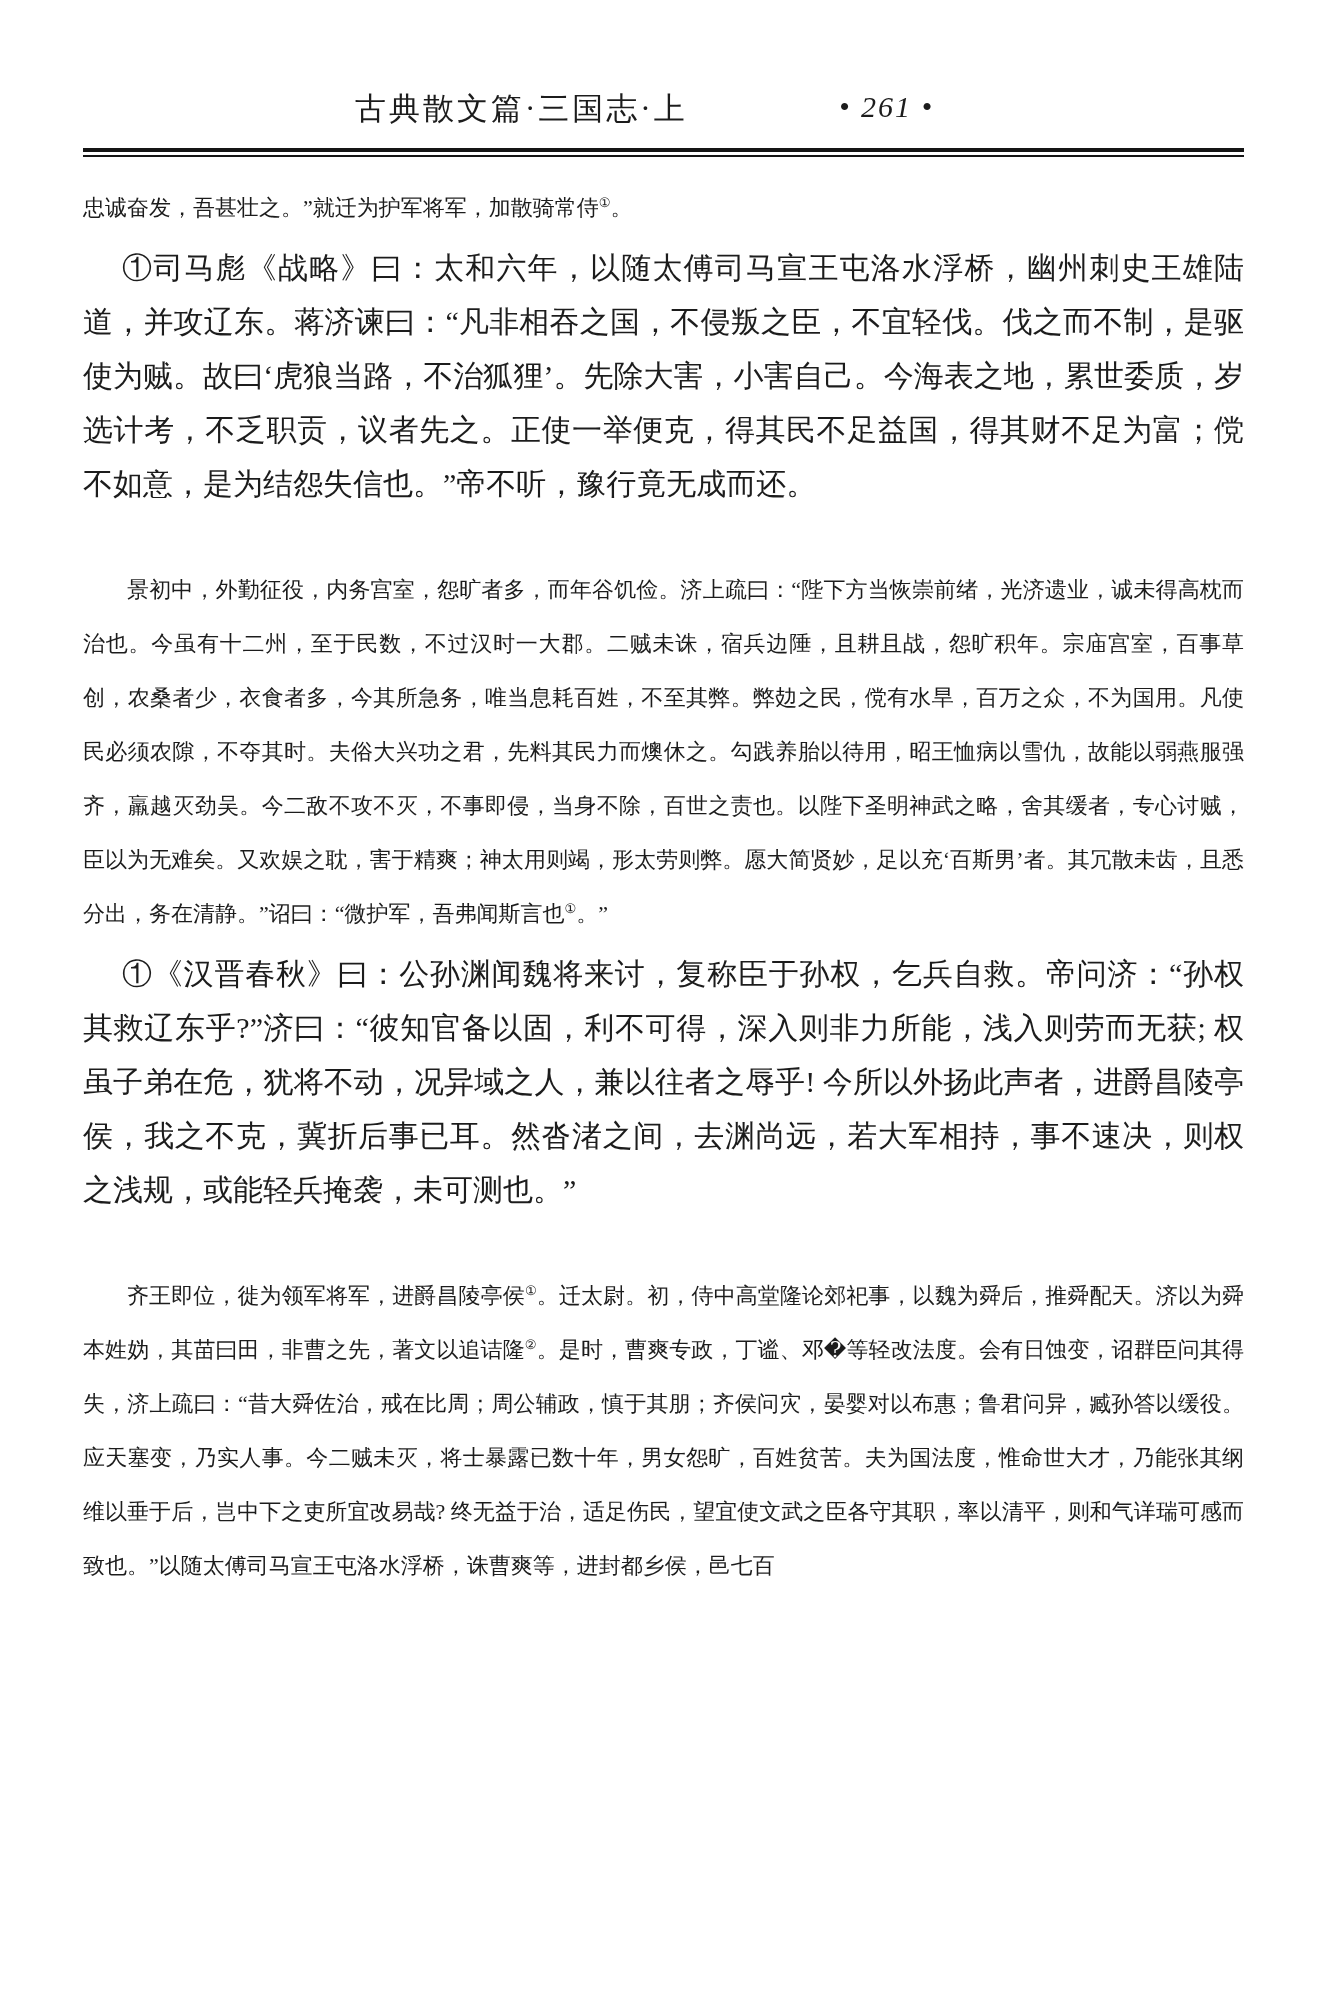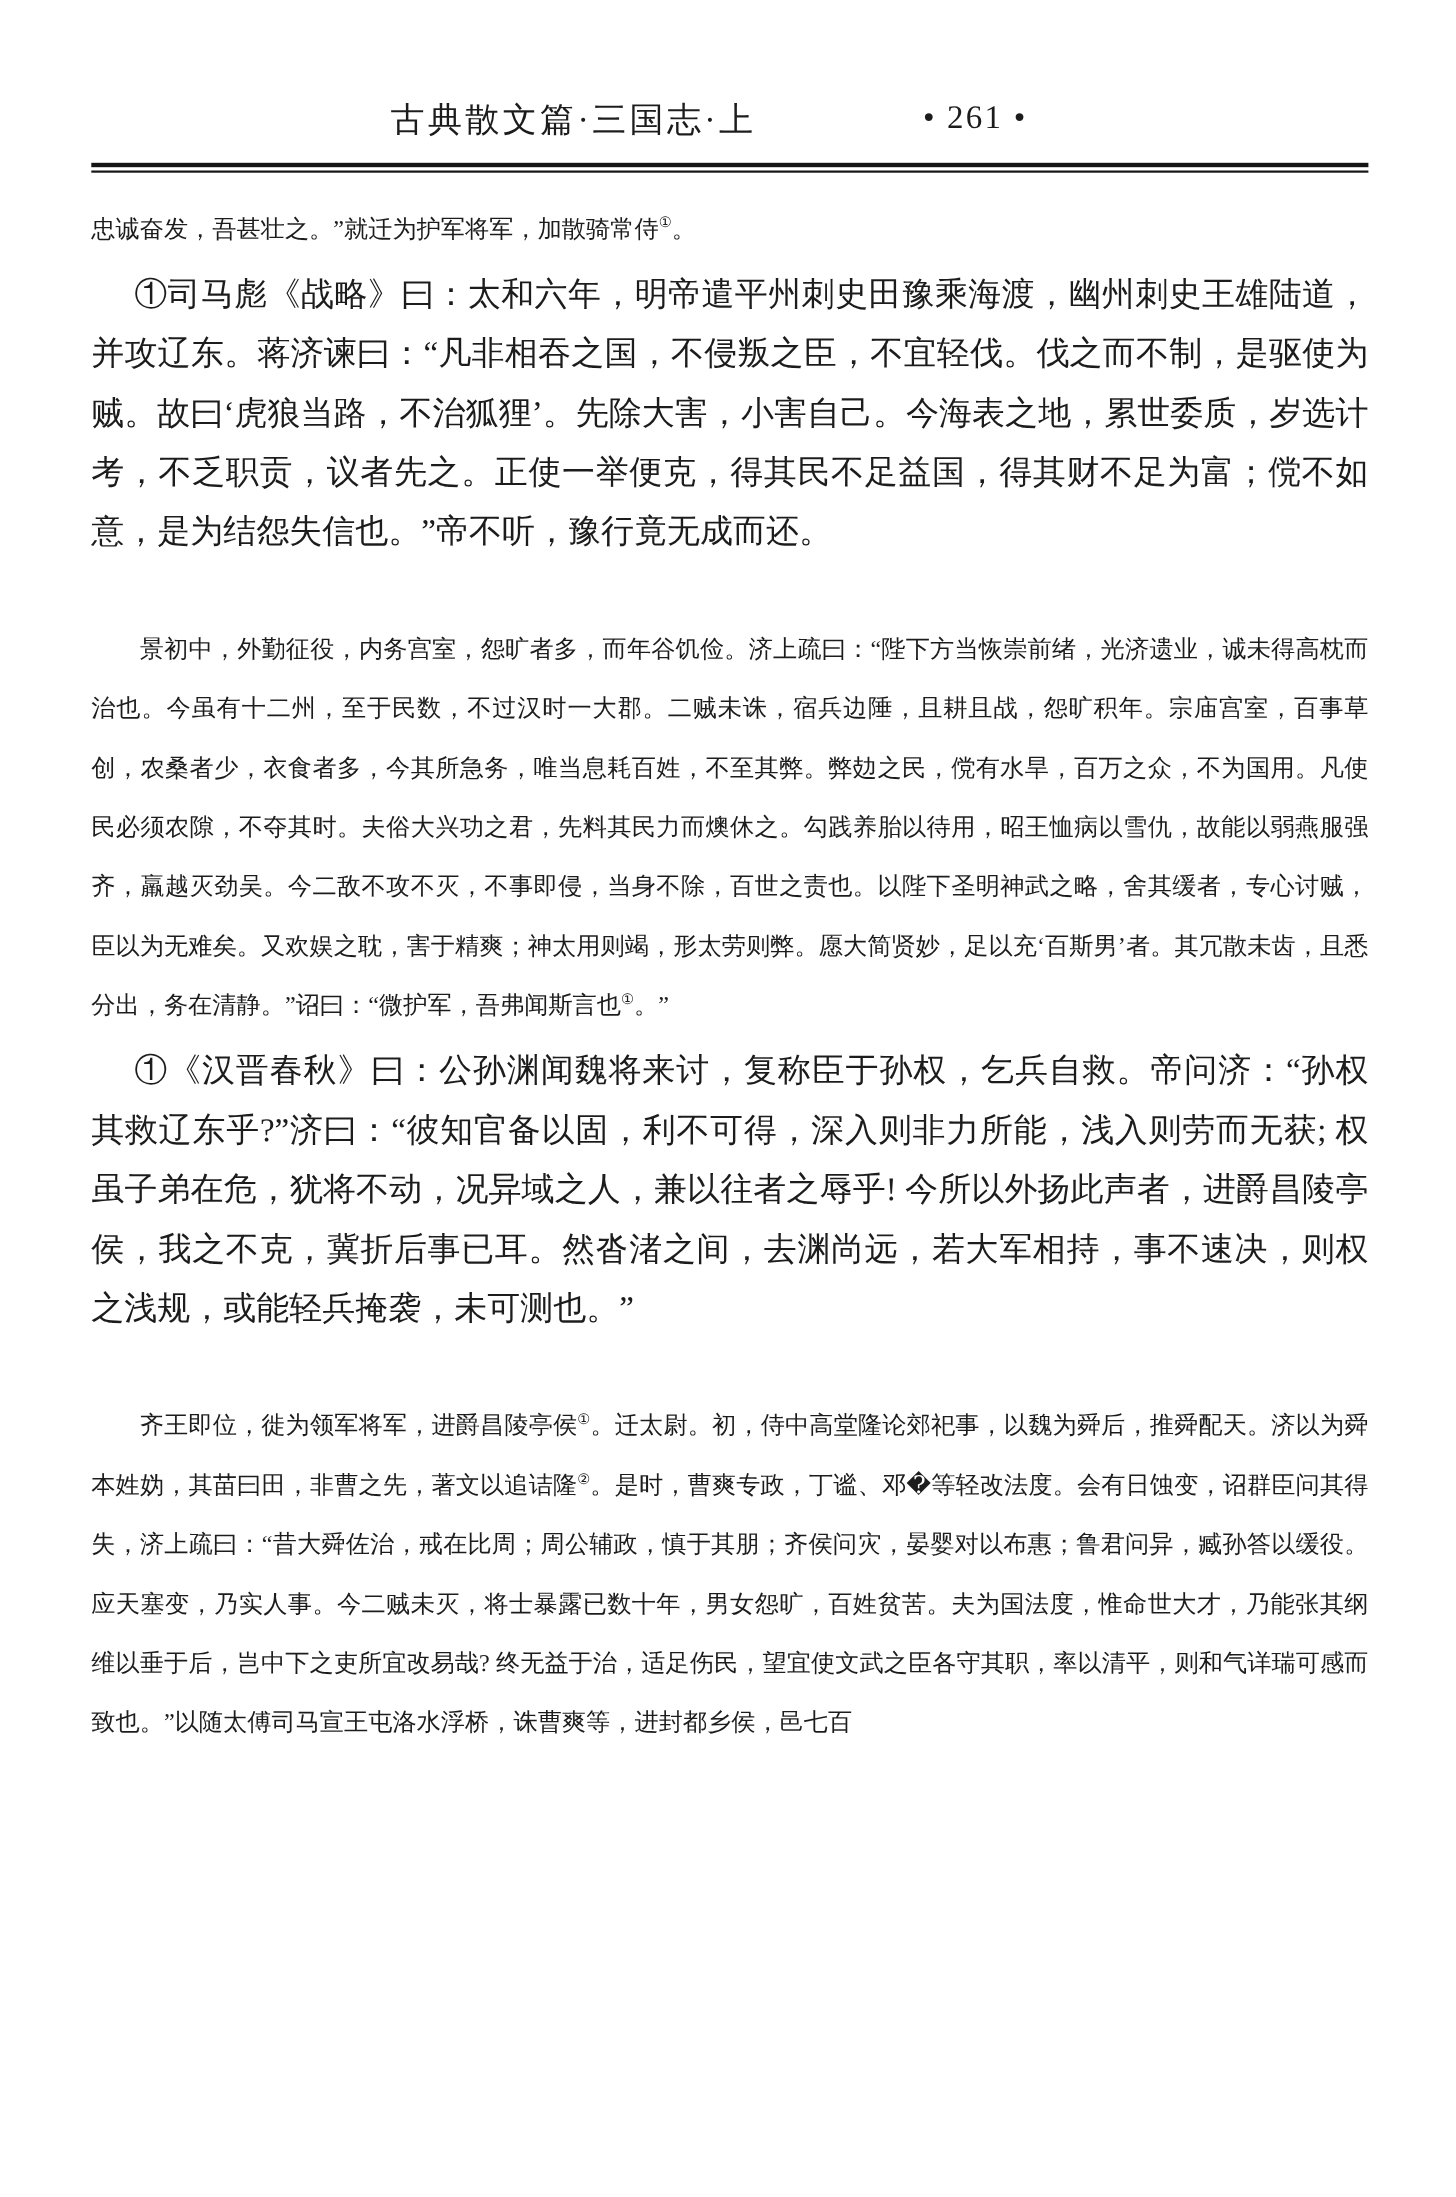--- a/index.html
+++ b/index.html
@@ -34,20 +34,21 @@
     letter-spacing: 3px;
     white-space: nowrap;
   }
   .header-page {
     position: absolute;
     left: 756px;
     top: 2px;
     font-size: 30px;
     letter-spacing: 2px;
     white-space: nowrap;
+    font-style: italic;
   }
   .header-rule {
     margin-top: 12px;
     height: 3px;
     border-top: 4px solid #151515;
     border-bottom: 2px solid #151515;
   }
   
   .main-text {
     margin: 0;
@@ -90,21 +91,21 @@
       <span class="header-title">古典散文篇·三国志·上</span>
       <span class="header-page">• 261 •</span>
     </div>
     <div class="header-rule"></div>
   </header>
 
   <main>
 
     <p class="main-text first"><span>忠诚奋发，吾甚壮之。”就迁为护军将军，加散骑常侍</span><sup class="note-ref">①</sup><span>。</span></p>
 
-    <p class="note-text"><span>①司马彪《战略》曰：太和六年，明帝遣平州刺史田豫乘海渡，幽州刺史王雄陆道，并攻辽东。蒋济谏曰：“凡非相吞之国，不侵叛之臣，不宜轻伐。伐之而不制，是驱使为贼。故曰‘虎狼当路，不治狐狸’。先除大害，小害自己。今海表之地，累世委质，岁选计考，不乏职贡，议者先之。正使一举便克，得其民不足益国，得其财不足为富；傥不如意，是为结怨失信也。”帝不听，豫行竟无成而还。</span></p>
+    <p class="note-text"><span>①司马彪《战略》曰：太和六年，以随太傅司马宣王屯洛水浮桥，幽州刺史王雄陆道，并攻辽东。蒋济谏曰：“凡非相吞之国，不侵叛之臣，不宜轻伐。伐之而不制，是驱使为贼。故曰‘虎狼当路，不治狐狸’。先除大害，小害自己。今海表之地，累世委质，岁选计考，不乏职贡，议者先之。正使一举便克，得其民不足益国，得其财不足为富；傥不如意，是为结怨失信也。”帝不听，豫行竟无成而还。</span></p>
 
     <p class="main-text indent"><span>景初中，外勤征役，内务宫室，怨旷者多，而年谷饥俭。济上疏曰：“陛下方当恢崇前绪，光济遗业，诚未得高枕而治也。今虽有十二州，至于民数，不过汉时一大郡。二贼未诛，宿兵边陲，且耕且战，怨旷积年。宗庙宫室，百事草创，农桑者少，衣食者多，今其所急务，唯当息耗百姓，不至其弊。弊攰之民，傥有水旱，百万之众，不为国用。凡使民必须农隙，不夺其时。夫俗大兴功之君，先料其民力而燠休之。勾践养胎以待用，昭王恤病以雪仇，故能以弱燕服强齐，羸越灭劲吴。今二敌不攻不灭，不事即侵，当身不除，百世之责也。以陛下圣明神武之略，舍其缓者，专心讨贼，臣以为无难矣。又欢娱之耽，害于精爽；神太用则竭，形太劳则弊。愿大简贤妙，足以充‘百斯男’者。其冗散未齿，且悉分出，务在清静。”诏曰：“微护军，吾弗闻斯言也</span><sup class="note-ref">①</sup><span>。”</span></p>
 
     <p class="note-text"><span>①《汉晋春秋》曰：公孙渊闻魏将来讨，复称臣于孙权，乞兵自救。帝问济：“孙权其救辽东乎?”济曰：“彼知官备以固，利不可得，深入则非力所能，浅入则劳而无获; 权虽子弟在危，犹将不动，况异域之人，兼以往者之辱乎! 今所以外扬此声者，进爵昌陵亭侯，我之不克，冀折后事已耳。然沓渚之间，去渊尚远，若大军相持，事不速决，则权之浅规，或能轻兵掩袭，未可测也。”</span></p>
 
     <p class="main-text indent"><span>齐王即位，徙为领军将军，进爵昌陵亭侯</span><sup class="note-ref">①</sup><span>。迁太尉。初，侍中高堂隆论郊祀事，以魏为舜后，推舜配天。济以为舜本姓妫，其苗曰田，非曹之先，著文以追诘隆</span><sup class="note-ref">②</sup><span>。是时，曹爽专政，丁谧、邓�等轻改法度。会有日蚀变，诏群臣问其得失，济上疏曰：“昔大舜佐治，戒在比周；周公辅政，慎于其朋；齐侯问灾，晏婴对以布惠；鲁君问异，臧孙答以缓役。应天塞变，乃实人事。今二贼未灭，将士暴露已数十年，男女怨旷，百姓贫苦。夫为国法度，惟命世大才，乃能张其纲维以垂于后，岂中下之吏所宜改易哉? 终无益于治，适足伤民，望宜使文武之臣各守其职，率以清平，则和气详瑞可感而致也。”以随太傅司马宣王屯洛水浮桥，诛曹爽等，进封都乡侯，邑七百</span></p>
 
   </main>
 </div>
 

